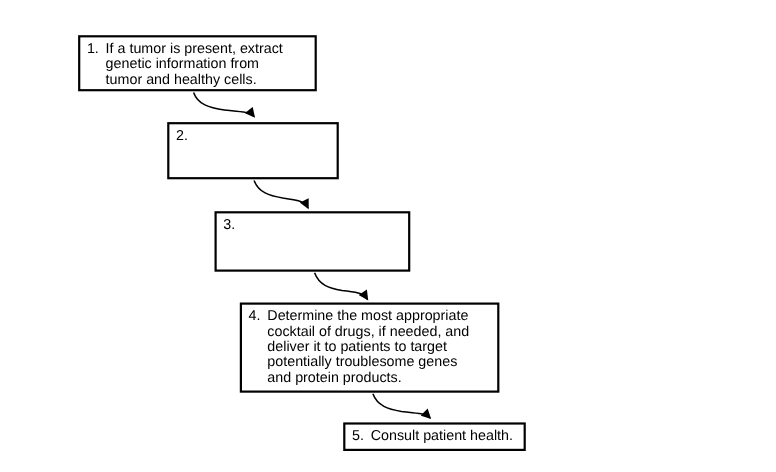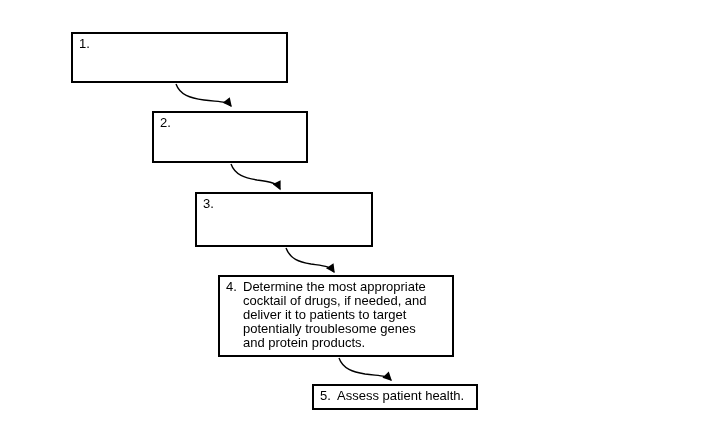--- a/index.html
+++ b/index.html
@@ -57,20 +57,23 @@
       </marker>
     </defs>
     <path d="M176,84 C180,95 190,98 204,100 C220,102 227,101 231,106" fill="none" stroke="#000000" stroke-width="1.4" marker-end="url(#arrowhead)"></path>
     <path d="M231,164 C235,175 245,178 257,180 C271,182 277,183 280,189" fill="none" stroke="#000000" stroke-width="1.4" marker-end="url(#arrowhead)"></path>
     <path d="M286,248 C290,259 299,262 311,264 C325,266 330,266 334,272" fill="none" stroke="#000000" stroke-width="1.4" marker-end="url(#arrowhead)"></path>
     <path d="M339,358 C343,369 353,372 365,374 C379,376 386,375 391,380" fill="none" stroke="#000000" stroke-width="1.4" marker-end="url(#arrowhead)"></path>
   </svg>
 
   <div class="flow-box" style="left:71px; top:32px; width:217px; height:51px;">
     <span class="num">1.</span>
+    <span class="txt">If a tumor is present, extract
+genetic information from
+tumor and healthy cells.</span>
   </div>
 
   <div class="flow-box" style="left:152px; top:111px; width:156px; height:52px;">
     <span class="num">2.</span>
   </div>
 
   <div class="flow-box" style="left:195px; top:192px; width:178px; height:55px;">
     <span class="num">3.</span>
   </div>
 
@@ -78,16 +81,16 @@
     <span class="num">4.</span>
     <span class="txt">Determine the most appropriate
 cocktail of drugs, if needed, and
 deliver it to patients to target
 potentially troublesome genes
 and protein products.</span>
   </div>
 
   <div class="flow-box" style="left:312px; top:384px; width:166px; height:26px;">
     <span class="num">5.</span>
-    <span class="txt">Assess patient health.</span>
+    <span class="txt">Consult patient health.</span>
   </div>
 
 </div>
 
 </body></html>

